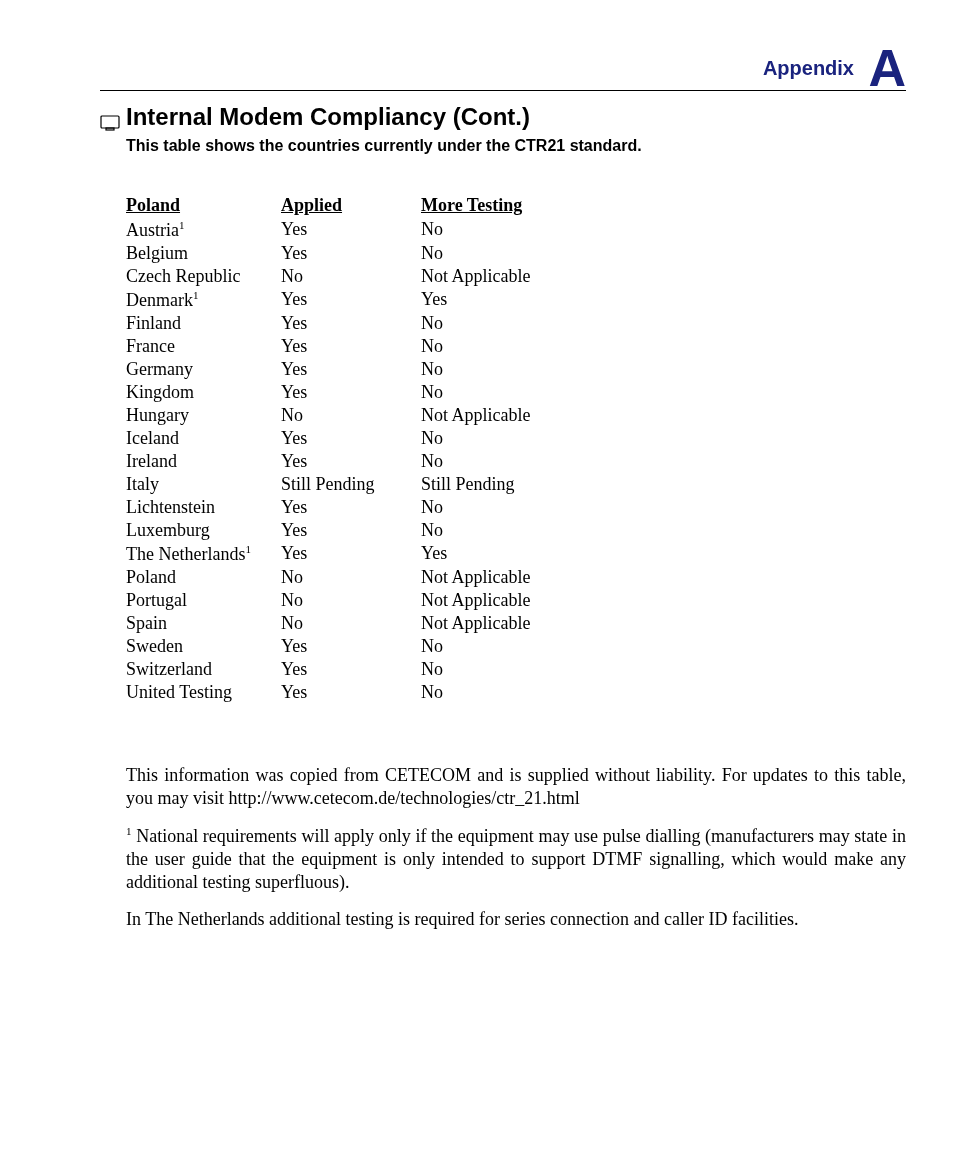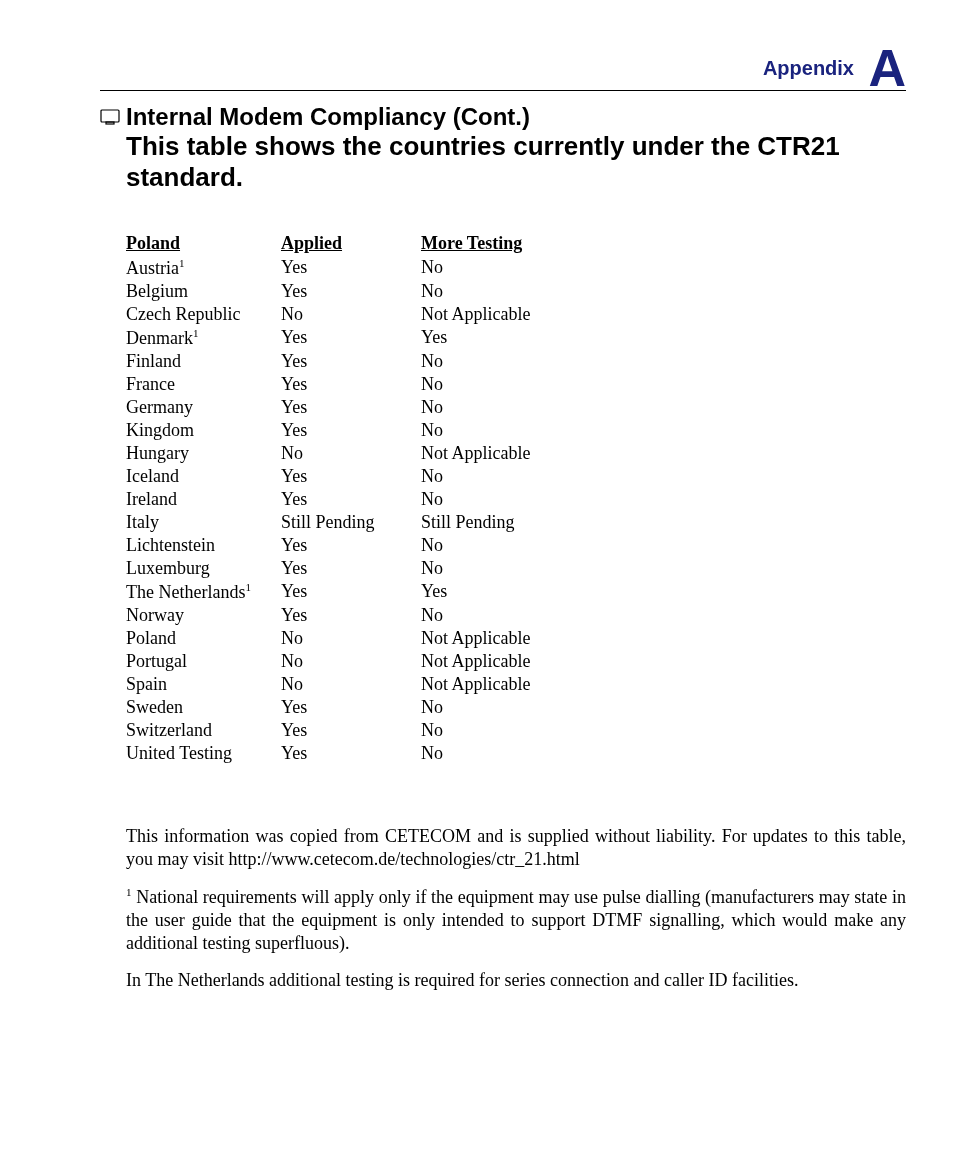--- a/index.html
+++ b/index.html
@@ -35,38 +35,39 @@
     right: 0;
     bottom: -4px;
     color: #1a237e;
     font-family: Arial, Helvetica, sans-serif;
     font-weight: bold;
     font-size: 52px;
     line-height: 1;
   }
   .title-row {
     display: flex;
-    align-items: center;
+    align-items: flex-end;
     margin-top: 12px;
   }
   .doc-icon {
     width: 20px;
     height: 16px;
     margin-right: 6px;
     flex-shrink: 0;
   }
   .main-title {
     font-family: Arial, Helvetica, sans-serif;
     font-weight: bold;
     font-size: 24px;
   }
   .subtitle {
     font-family: Arial, Helvetica, sans-serif;
     font-weight: bold;
-    font-size: 26px;
+    font-size: 16px;
+    margin-top: 6px;
     margin-left: 26px;
   }
   .table-container {
     margin-top: 40px;
     margin-left: 26px;
   }
   table {
     border-collapse: collapse;
   }
   th {
@@ -197,25 +198,20 @@
             <td class="col-country">Luxemburg</td>
             <td class="col-applied">Yes</td>
             <td class="col-more">No</td>
           </tr>
           <tr>
             <td class="col-country">The Netherlands<sup>1</sup></td>
             <td class="col-applied">Yes</td>
             <td class="col-more">Yes</td>
           </tr>
           <tr>
-            <td class="col-country">Norway</td>
-            <td class="col-applied">Yes</td>
-            <td class="col-more">No</td>
-          </tr>
-          <tr>
             <td class="col-country">Poland</td>
             <td class="col-applied">No</td>
             <td class="col-more">Not Applicable</td>
           </tr>
           <tr>
             <td class="col-country">Portugal</td>
             <td class="col-applied">No</td>
             <td class="col-more">Not Applicable</td>
           </tr>
           <tr>

